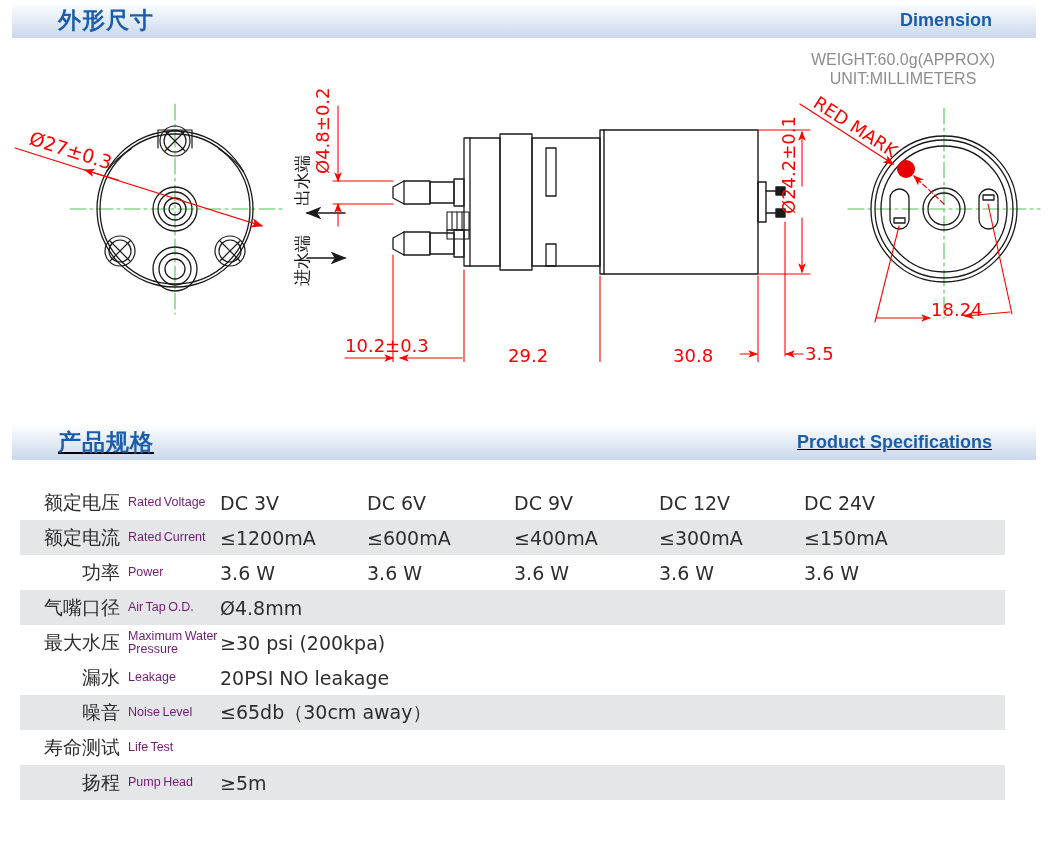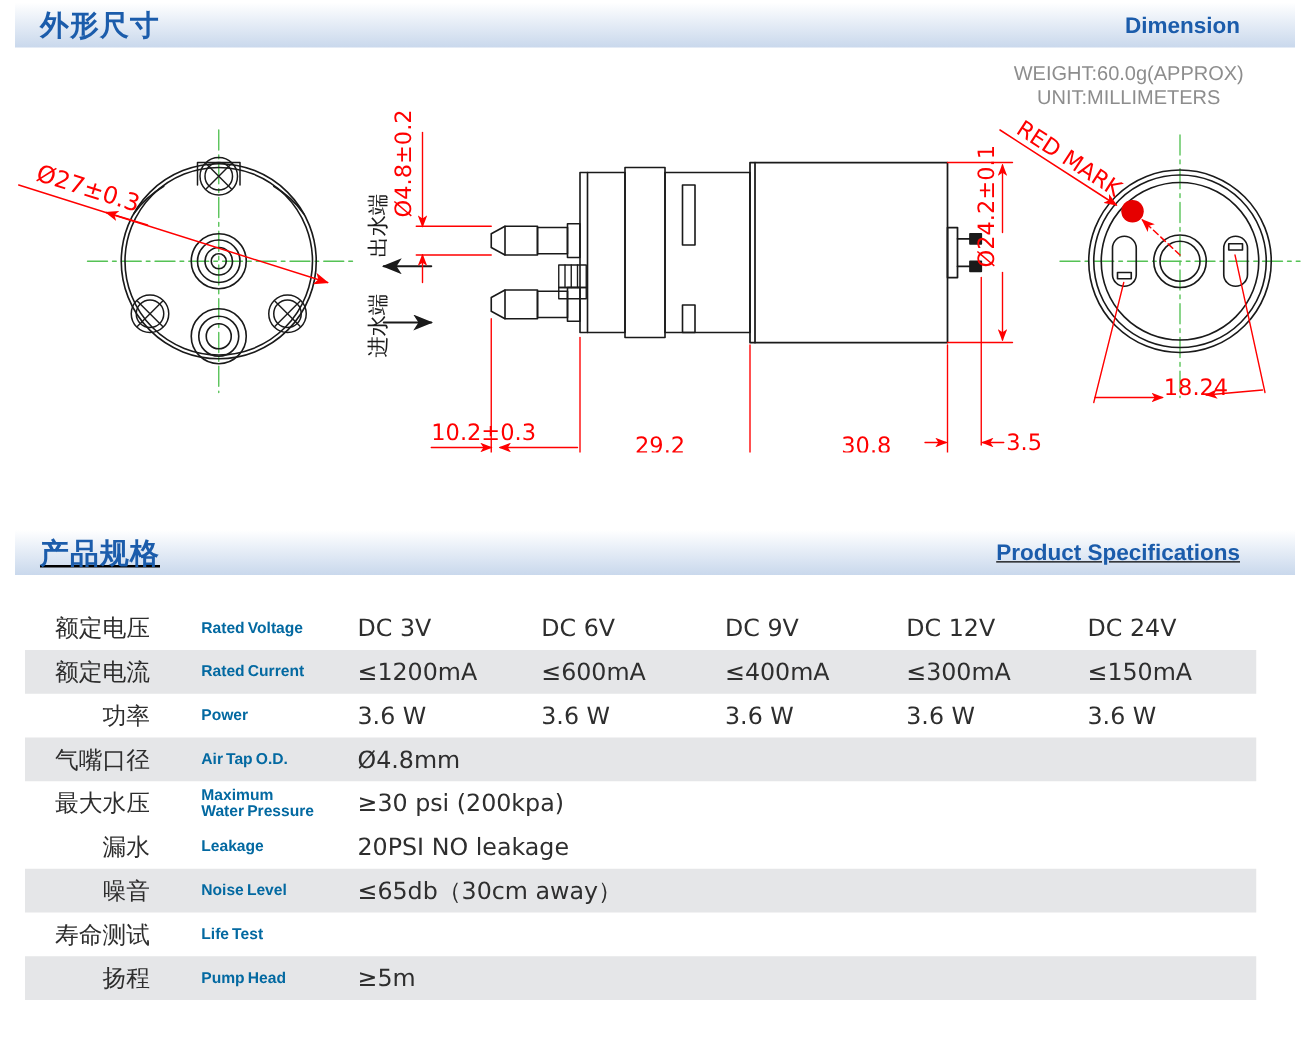--- a/index.html
+++ b/index.html
@@ -20,21 +20,21 @@
   .section-bar {
     position: absolute;
     left: 12px;
     width: 1024px;
     height: 36px;
     background: linear-gradient(to bottom, #ffffff 0%, #eaf0f8 38%, #c9d8ec 100%);
     display: flex;
     align-items: center;
     justify-content: space-between;
     box-sizing: border-box;
-    padding: 0 44px 0 20px;
+    padding: 0 44px 0 46px;
   }
   .section-bar .cn {
     font-size: 23px;
     font-weight: bold;
     color: #1b5cab;
     letter-spacing: 1px;
     line-height: 1;
   }
   .section-bar .en {
     font-size: 18px;
@@ -72,43 +72,41 @@
     left: 20px;
     top: 485px;
     width: 985px;
   }
   .spec-row {
     position: relative;
     height: 35px;
     display: flex;
     align-items: center;
     box-sizing: border-box;
-    gap: 33px;
   }
   .spec-row.odd { background: #e5e6e8; }
   .spec-row.even { background: transparent; }
 
   .lbl-cn {
     width: 108px;
     text-align: right;
     font-size: 19px;
     color: #2e2e2e;
     padding-right: 8px;
     box-sizing: border-box;
     flex: none;
     font-family: "DejaVu Sans", "Liberation Sans", sans-serif;
   }
   .lbl-en {
     width: 92px;
     font-size: 12.5px;
-    color: #0369a1;
+    color: #701a75;
     line-height: 13px;
     flex: none;
     word-spacing: -1px;
-    font-weight: bold;
   }
   .vals {
     flex: 1;
     position: relative;
     height: 100%;
   }
   .val {
     position: absolute;
     top: 50%;
     transform: translateY(-50%);

